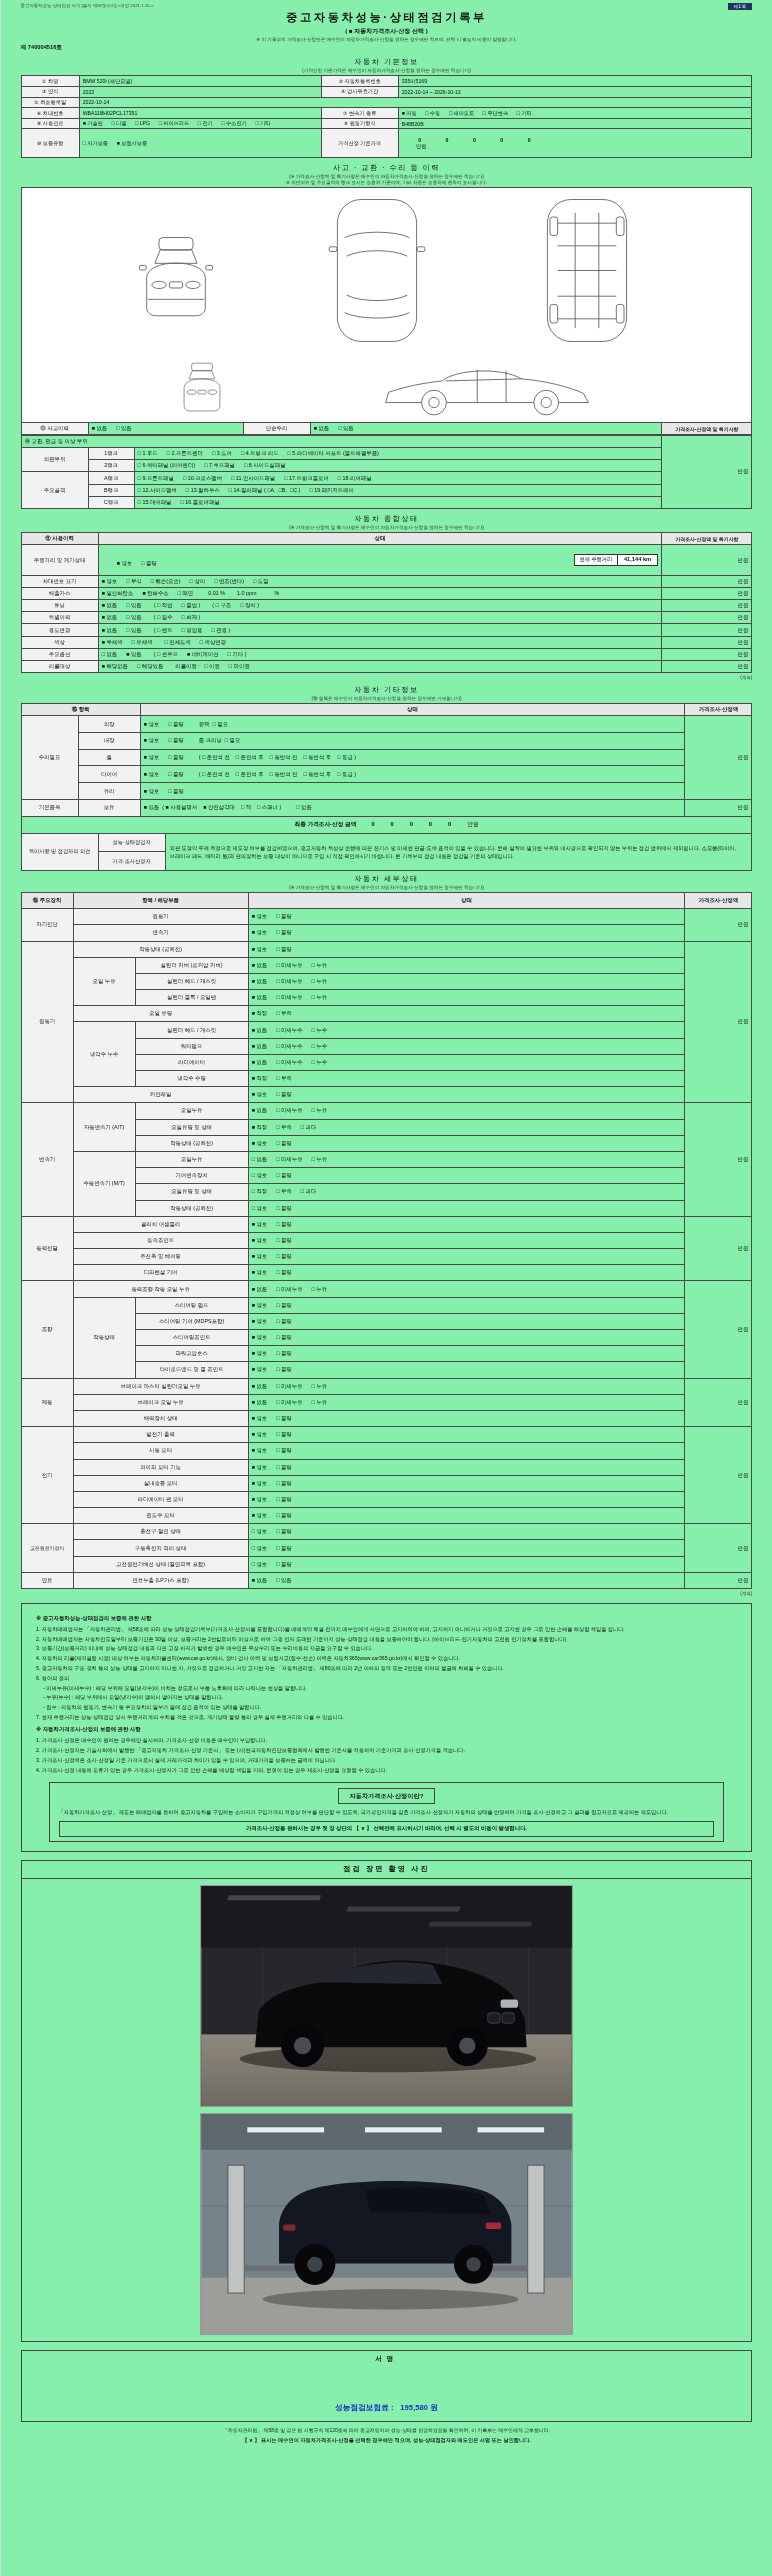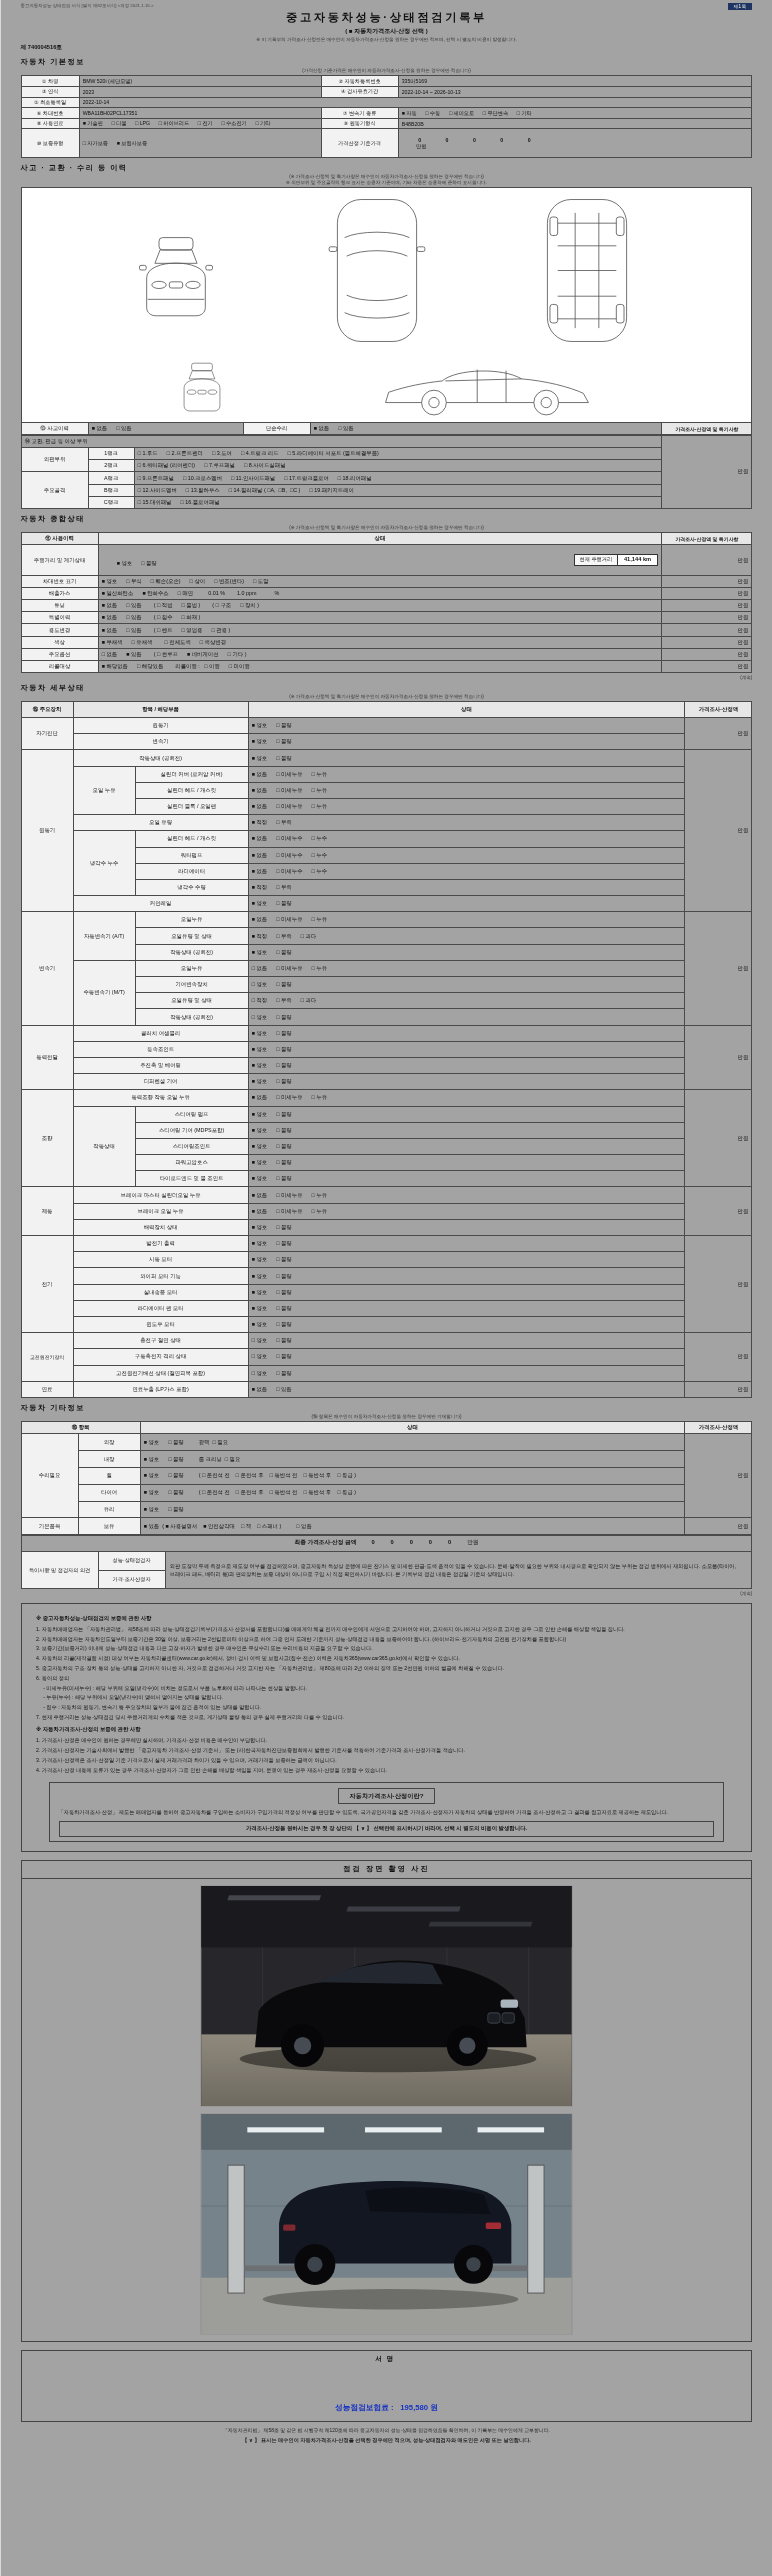--- a/index.html
+++ b/index.html
@@ -1,28 +1,28 @@
 <!DOCTYPE html>
 <html style="font-size:8.2px"><head>
 <meta charset="utf-8">
 <style>
   *{margin:0;padding:0;box-sizing:border-box}
   body{background:#fff}
-  .page{position:relative;width:773px;height:2576px;margin:0 auto;background:#a3a3a3;overflow:hidden;
+  .page{position:relative;width:773px;height:2576px;margin:0 auto;background:#86efac;overflow:hidden;
         border-left:0.5px solid #d9d9d9;border-right:0.5px solid #d9d9d9;
         font-family:"Liberation Sans","DejaVu Sans",sans-serif;color:#111}
   .topstrip{display:flex;justify-content:space-between;align-items:flex-start;padding:2.6px 19.6px 0;font-size:4.4px;color:#444}
   .badge{background:#1e3461;color:#fff;font-size:4.6px;padding:1px 5.7px;letter-spacing:0.5px}
   .titleblk{text-align:center;margin-top:0.5px}
   .title{font-size:11.3px;font-weight:bold;letter-spacing:2.6px}
   .title-sub{font-size:6px;font-weight:bold;margin-top:1.5px}
   .title-note{font-size:4.6px;margin-top:1px;color:#333}
   .docno{padding:2.6px 19.6px 0;font-size:5.7px;font-weight:bold}
   .sec{margin:5.2px 19.6px 0}
-  .sec-title{font-weight:bold;font-size:7.2px;letter-spacing:1.5px}
+  .sec-title{text-align:center;font-weight:normal;font-size:7.2px;letter-spacing:1.5px}
   .sec-note{display:block;text-align:center;font-weight:normal;font-size:4.6px;letter-spacing:0;margin:1px 0 2.1px;color:#333}
   table.frm{width:100%;border-collapse:collapse;table-layout:fixed}
   .frm td,.frm th{border:0.5px solid #4a4a4a;font-size:5.4px;padding:2.1px 3.1px;vertical-align:middle;word-break:keep-all}
   .frm .lbl{background:#f2f2f2;text-align:center}
   .frm .hd{background:#e7e7e7;text-align:center;font-weight:bold}
   .frm .st{white-space:pre-wrap}
   .frm .v{white-space:pre-wrap}
   .frm .pr{text-align:right;white-space:pre-wrap}
   .basic td{padding:1.3px 3.1px;font-size:5.2px}
   .detail td,.detail th{padding:4.1px 3.1px}
@@ -321,20 +321,96 @@
       <tr>
             <td class="lbl">리콜대상</td>
             <td class="st">■ 해당없음      □ 해당있음        리콜이행 :   □ 이행      □ 미이행</td>
             <td class="pr">만원</td>
           </tr>
     </tbody>
       </table>
   </div>
   <div class="continued">(계속)</div>
 
+  <div class="sec">
+    <div class="sec-title">자동차 기타정보</div>
+    <span class="sec-note">(⑯ 항목은 매수인이 자동차가격조사·산정을 원하는 경우에만 기재합니다)</span>
+    <table class="frm etc">
+      <colgroup>
+          <col style="width:57px">
+          <col style="width:62px">
+          <col>
+          <col style="width:67px">
+        </colgroup>
+      <tbody>
+          <tr>
+        <th class="hd" colspan="2">⑯ 항목</th>
+        <th class="hd">상태</th>
+        <th class="hd">가격조사·산정액</th>
+      </tr>
+      <tr>
+        <td class="lbl" rowspan="5">수리필요</td>
+        <td class="lbl">외장</td>
+        <td class="st">■ 양호      □ 불량          광택  □ 필요</td>
+        <td class="pr" rowspan="5">만원</td>
+      </tr>
+      <tr>
+            <td class="lbl">내장</td>
+            <td class="st">■ 양호      □ 불량          룸 크리닝  □ 필요</td>
+          </tr>
+      <tr>
+            <td class="lbl">휠</td>
+            <td class="st">■ 양호      □ 불량          ( □ 운전석 전    □ 운전석 후    □ 동반석 전    □ 동반석 후    □ 응급 )</td>
+          </tr>
+      <tr>
+            <td class="lbl">타이어</td>
+            <td class="st">■ 양호      □ 불량          ( □ 운전석 전    □ 운전석 후    □ 동반석 전    □ 동반석 후    □ 응급 )</td>
+          </tr>
+      <tr>
+            <td class="lbl">유리</td>
+            <td class="st">■ 양호      □ 불량</td>
+          </tr>
+      <tr>
+        <td class="lbl">기본품목</td>
+        <td class="lbl">보유</td>
+        <td class="st">■ 있음  ( ■ 사용설명서    ■ 안전삼각대    □ 잭    □ 스패너 )          □ 없음</td>
+        <td class="pr">만원</td>
+      </tr>
+    </tbody>
+      </table>
+    <table class="frm finalrow" style="margin-top:-0.5px">
+      <tbody>
+          <tr>
+        <td>
+          <b>최종 가격조사·산정 금액</b>
+          <span class="digits">0  0  0  0  0</span>
+          <span>만원</span>
+        </td>
+      </tr>
+    </tbody>
+      </table>
+    <table class="frm opin" style="margin-top:-0.5px">
+      <colgroup>
+          <col style="width:77px">
+          <col style="width:67px">
+          <col>
+        </colgroup>
+      <tbody>
+          <tr>
+        <td class="lbl" rowspan="2">특이사항 및 점검자의 의견</td>
+        <td class="lbl">성능·상태점검자</td>
+        <td class="txt" rowspan="2">외판 도장막 두께 측정으로 재도장 여부를 점검하였으며, 중고자동차 특성상 운행에 따른 잔기스 및 미세한 판금·도색 흔적이 있을 수 있습니다. 분해·탈착이 필요한 부위와 내시경으로 확인되지 않는 부위는 점검 범위에서 제외됩니다. 소모품(타이어, 브레이크 패드, 배터리 등)과 편의장치는 보증 대상이 아니므로 구입 시 직접 확인하시기 바랍니다. 본 기록부의 점검 내용은 점검일 기준의 상태입니다.</td>
+      </tr>
+      <tr>
+            <td class="lbl">가격·조사산정자</td>
+          </tr>
+    </tbody>
+      </table>
+  </div>
+
   <div class="sec" style="margin-top:3.1px">
     <div class="sec-title">자동차 세부상태</div>
     <span class="sec-note">(※ 가격조사·산정액 및 특기사항은 매수인이 자동차가격조사·산정을 원하는 경우에만 적습니다)</span>
     <table class="frm detail">
       <colgroup>
           <col style="width:52px">
           <col style="width:62px">
           <col style="width:113px">
           <col>
           <col style="width:67px">
@@ -529,96 +605,20 @@
           </tr>
       <tr>
             <td class="lbl" colspan="2">고전원전기배선 상태 (절연피복 포함)</td>
             <td class="st">□ 양호      □ 불량</td>
           </tr>
       <tr>
             <td class="lbl">연료</td>
             <td class="lbl" colspan="2">연료누출 (LP가스 포함)</td>
             <td class="st">■ 없음      □ 있음</td>
             <td class="pr">만원</td>
-          </tr>
-    </tbody>
-      </table>
-  </div>
-
-  <div class="sec">
-    <div class="sec-title">자동차 기타정보</div>
-    <span class="sec-note">(⑯ 항목은 매수인이 자동차가격조사·산정을 원하는 경우에만 기재합니다)</span>
-    <table class="frm etc">
-      <colgroup>
-          <col style="width:57px">
-          <col style="width:62px">
-          <col>
-          <col style="width:67px">
-        </colgroup>
-      <tbody>
-          <tr>
-        <th class="hd" colspan="2">⑯ 항목</th>
-        <th class="hd">상태</th>
-        <th class="hd">가격조사·산정액</th>
-      </tr>
-      <tr>
-        <td class="lbl" rowspan="5">수리필요</td>
-        <td class="lbl">외장</td>
-        <td class="st">■ 양호      □ 불량          광택  □ 필요</td>
-        <td class="pr" rowspan="5">만원</td>
-      </tr>
-      <tr>
-            <td class="lbl">내장</td>
-            <td class="st">■ 양호      □ 불량          룸 크리닝  □ 필요</td>
-          </tr>
-      <tr>
-            <td class="lbl">휠</td>
-            <td class="st">■ 양호      □ 불량          ( □ 운전석 전    □ 운전석 후    □ 동반석 전    □ 동반석 후    □ 응급 )</td>
-          </tr>
-      <tr>
-            <td class="lbl">타이어</td>
-            <td class="st">■ 양호      □ 불량          ( □ 운전석 전    □ 운전석 후    □ 동반석 전    □ 동반석 후    □ 응급 )</td>
-          </tr>
-      <tr>
-            <td class="lbl">유리</td>
-            <td class="st">■ 양호      □ 불량</td>
-          </tr>
-      <tr>
-        <td class="lbl">기본품목</td>
-        <td class="lbl">보유</td>
-        <td class="st">■ 있음  ( ■ 사용설명서    ■ 안전삼각대    □ 잭    □ 스패너 )          □ 없음</td>
-        <td class="pr">만원</td>
-      </tr>
-    </tbody>
-      </table>
-    <table class="frm finalrow" style="margin-top:-0.5px">
-      <tbody>
-          <tr>
-        <td>
-          <b>최종 가격조사·산정 금액</b>
-          <span class="digits">0  0  0  0  0</span>
-          <span>만원</span>
-        </td>
-      </tr>
-    </tbody>
-      </table>
-    <table class="frm opin" style="margin-top:-0.5px">
-      <colgroup>
-          <col style="width:77px">
-          <col style="width:67px">
-          <col>
-        </colgroup>
-      <tbody>
-          <tr>
-        <td class="lbl" rowspan="2">특이사항 및 점검자의 의견</td>
-        <td class="lbl">성능·상태점검자</td>
-        <td class="txt" rowspan="2">외판 도장막 두께 측정으로 재도장 여부를 점검하였으며, 중고자동차 특성상 운행에 따른 잔기스 및 미세한 판금·도색 흔적이 있을 수 있습니다. 분해·탈착이 필요한 부위와 내시경으로 확인되지 않는 부위는 점검 범위에서 제외됩니다. 소모품(타이어, 브레이크 패드, 배터리 등)과 편의장치는 보증 대상이 아니므로 구입 시 직접 확인하시기 바랍니다. 본 기록부의 점검 내용은 점검일 기준의 상태입니다.</td>
-      </tr>
-      <tr>
-            <td class="lbl">가격·조사산정자</td>
           </tr>
     </tbody>
       </table>
   </div>
   <div class="continued">(계속)</div>
 
   <div class="notice-box">
     <div class="notice-body">
       <div class="nt">※ 중고자동차성능·상태점검의 보증에 관한 사항</div>
       <div class="ni">1. 자동차매매업자는 「자동차관리법」 제58조에 따라 성능·상태점검기록부(가격조사·산정서를 포함합니다)를 매매계약 체결 전까지 매수인에게 서면으로 고지하여야 하며, 고지하지 아니하거나 거짓으로 고지한 경우 그로 인한 손해를 배상할 책임을 집니다.</div>

